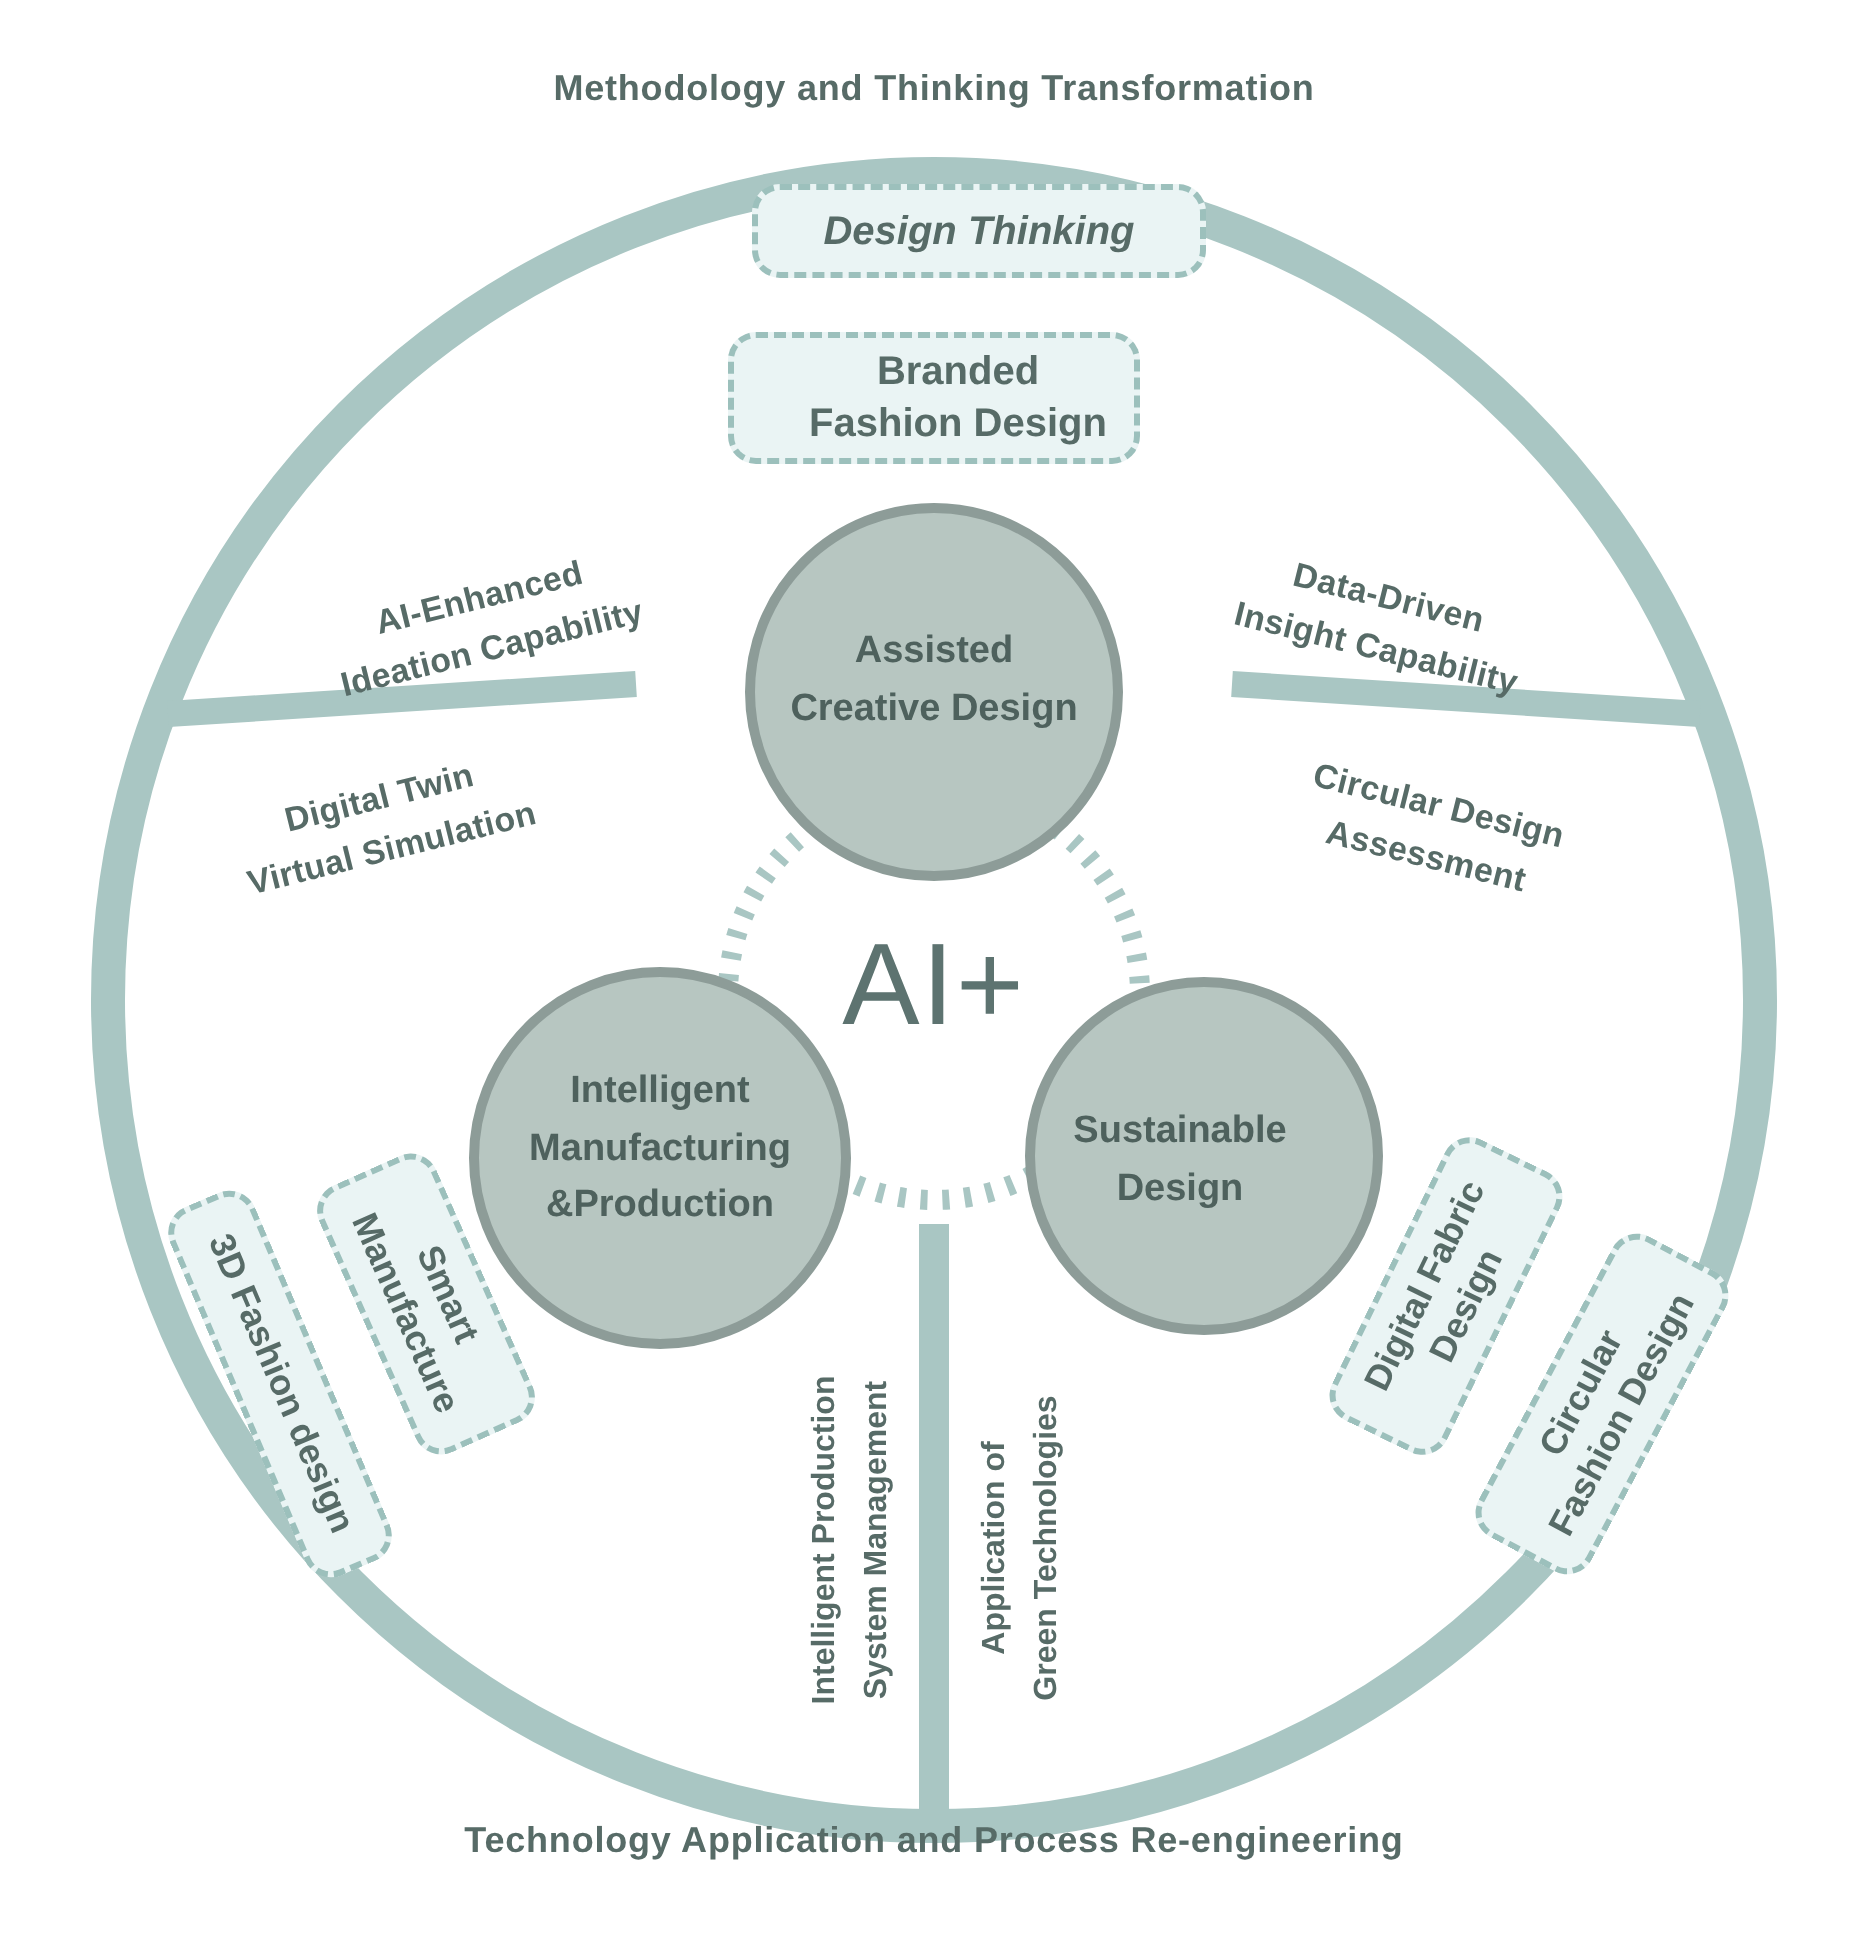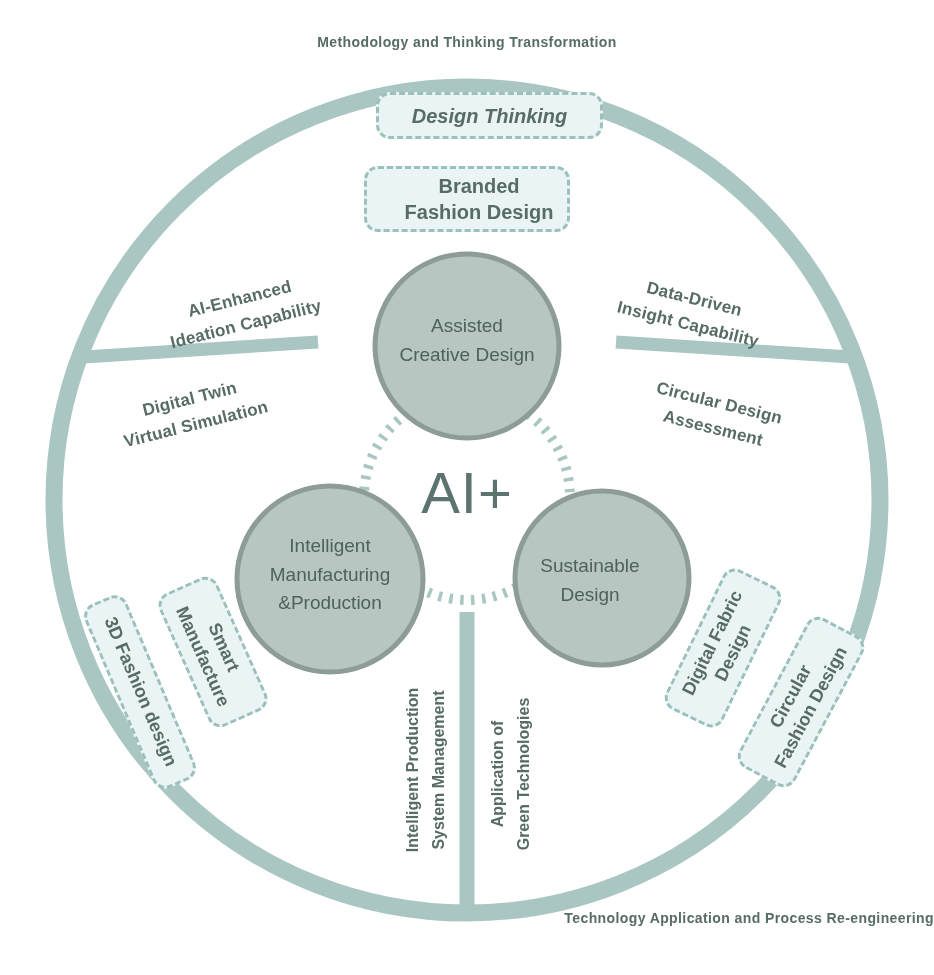--- a/index.html
+++ b/index.html
@@ -22,32 +22,32 @@
   #diagram-svg{position:absolute;left:0;top:0;z-index:1;}
   .ring{fill:none;stroke:var(--ring);stroke-width:17px;}
   .divider{stroke:var(--ring);stroke-linecap:butt;}
   .divider.h{stroke-width:13px;}
   .divider.v{stroke-width:15px;}
   .dashed-circle{fill:none;stroke:var(--ring);stroke-width:10px;stroke-dasharray:3.5 7.5;}
   .core-circle{fill:var(--circle-fill);stroke:var(--circle-stroke);stroke-width:5px;}
 
   .overlay{position:absolute;z-index:2;text-align:center;}
   .title{
-    left:0;right:0;font-size:14px;font-weight:700;letter-spacing:.4px;color:var(--text);
+    left:0;right:0;font-size:18px;font-weight:700;letter-spacing:.4px;color:var(--text);
   }
   #top-title{top:34px;}
-  #bottom-title{top:910px;text-align:right;}
+  #bottom-title{top:910px;}
 
   #ai-plus{
     left:392px;top:454px;width:150px;height:76px;
     display:flex;align-items:center;justify-content:center;
     font-size:58px;font-weight:400;color:var(--accent);letter-spacing:1px;
   }
 
-  .circle-label{color:#4e615d;font-size:19px;font-weight:400;line-height:1.5;}
+  .circle-label{color:#4e615d;font-size:19px;font-weight:700;line-height:1.5;}
   .circle-label span{display:block;}
   #label-assisted{left:377px;top:312px;width:180px;}
   #label-manufacturing{left:228px;top:532px;width:204px;}
   #label-sustainable{left:500px;top:552px;width:180px;}
 
   .sector-label{font-size:17px;font-weight:600;line-height:1.55;color:var(--text);letter-spacing:.2px;}
   .sector-label span{display:block;}
   #label-ai-enhanced{left:128px;top:286px;width:230px;transform:rotate(-14deg);}
   #label-digital-twin{left:78px;top:386px;width:230px;transform:rotate(-14deg);}
   #label-data-driven{left:576px;top:286px;width:230px;transform:rotate(14deg);}

